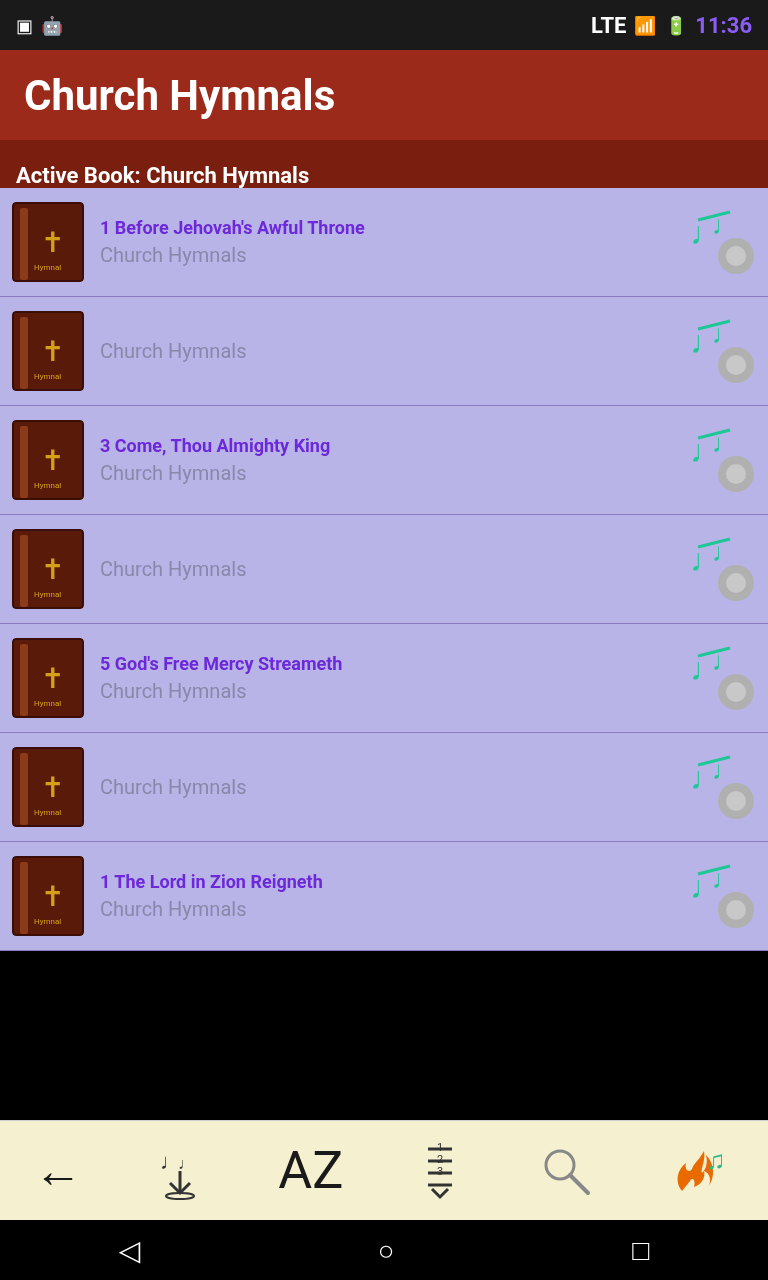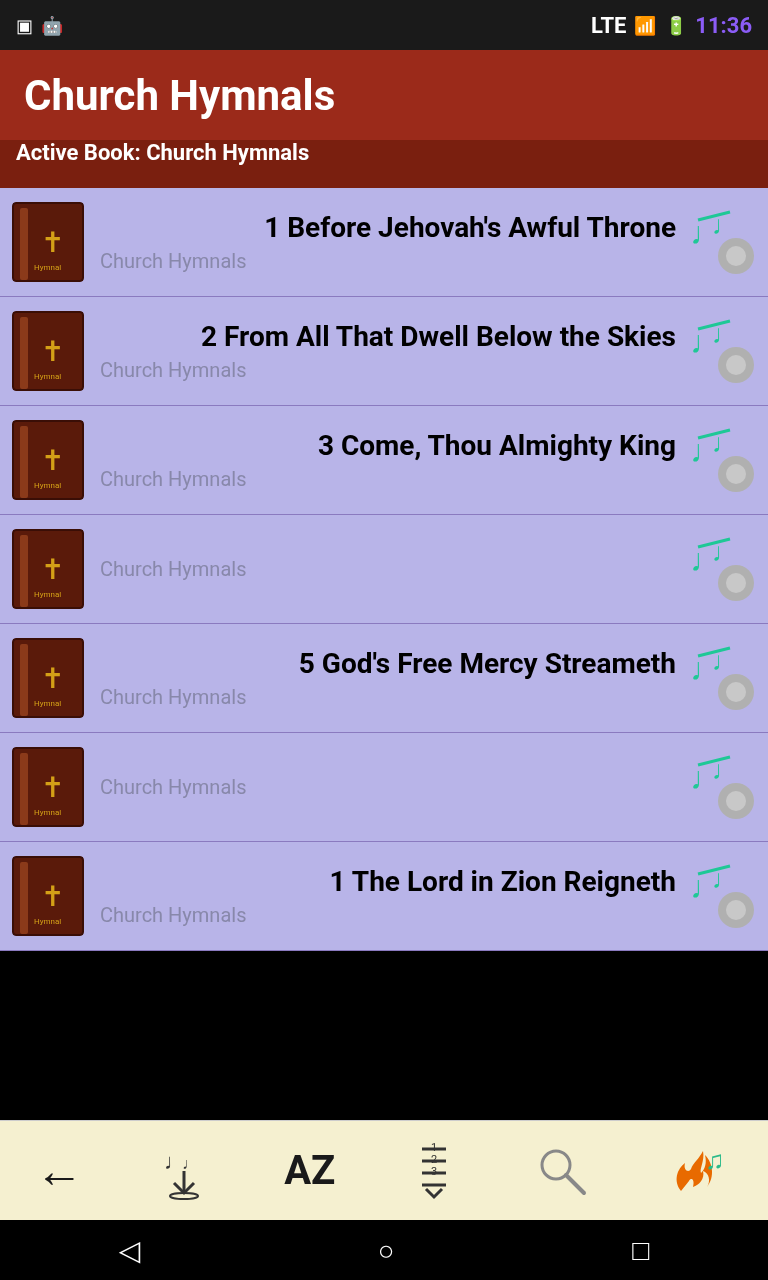--- a/index.html
+++ b/index.html
@@ -41,21 +41,21 @@
       font-size: 42px;
       font-weight: bold;
     }
 
     
     .active-book-bar {
       width: 768px;
       height: 48px;
       background: #7a1f0f;
       display: flex;
-      align-items: flex-start;
+      align-items: flex-end;
       padding: 0 16px;
     }
     .active-book-text {
       color: #fff;
       font-size: 22px;
       font-weight: bold;
     }
 
     
     .hymn-list {
@@ -119,26 +119,25 @@
       font-size: 9px;
       text-align: left;
       width: 44px;
     }
 
     .hymn-info {
       flex: 1;
       min-width: 0;
     }
     .hymn-title {
-      color: #000000;
-      font-size: 28px;
+      color: #6d28d9;
+      font-size: 18px;
       font-weight: bold;
       line-height: 1.2;
       margin-bottom: 4px;
-      text-align: right;
     }
     .hymn-source {
       color: #8888aa;
       font-size: 20px;
     }
 
     
     .music-icon {
       width: 72px;
       height: 72px;
@@ -248,21 +247,20 @@
       </div>
     </div>
     <div class="hymn-item">
       <div class="book-thumb">
         <div class="book-cover">
           <div class="book-cover-gold">✝</div>
           <div class="book-cover-text" style="font-size:8px;color:#d4a017;">Hymnal</div>
         </div>
       </div>
       <div class="hymn-info">
-        <div class="hymn-title">2 From All That Dwell Below the Skies</div>
         <div class="hymn-source">Church Hymnals</div>
       </div>
       <div class="music-icon">
         <svg class="music-notes-svg" viewBox="0 0 72 72">
 
           <circle cx="52" cy="50" r="18" fill="#b0b0b0"></circle>
           <circle cx="52" cy="50" r="10" fill="#c8c8c8"></circle>
 
           <text x="6" y="38" font-size="32" fill="#1ec896">♩</text>
           <text x="28" y="28" font-size="26" fill="#1ec896">♩</text>
@@ -398,21 +396,21 @@
   <div class="toolbar-btn">
     <svg width="60" height="60" viewBox="0 0 60 60">
       <text x="10" y="28" font-size="22" fill="#333">♩</text>
       <text x="28" y="28" font-size="16" fill="#333">♩</text>
       <path d="M30 30 L30 50" stroke="#333" stroke-width="3"></path>
       <path d="M20 42 L30 52 L40 42" stroke="#333" stroke-width="3" fill="none"></path>
       <ellipse cx="30" cy="55" rx="14" ry="3" stroke="#333" stroke-width="2" fill="none"></ellipse>
     </svg>
   </div>
   <div class="toolbar-btn">
-    <span class="toolbar-icon" style="font-size:40px;font-weight:bold;">AZ</span>
+    <span class="toolbar-icon" style="font-size:52px;font-weight:normal;">AZ</span>
   </div>
   <div class="toolbar-btn">
     <svg width="56" height="60" viewBox="0 0 56 60">
       <line x1="16" y1="8" x2="40" y2="8" stroke="#333" stroke-width="3"></line>
       <line x1="16" y1="20" x2="40" y2="20" stroke="#333" stroke-width="3"></line>
       <line x1="16" y1="32" x2="40" y2="32" stroke="#333" stroke-width="3"></line>
       <line x1="16" y1="44" x2="40" y2="44" stroke="#333" stroke-width="3"></line>
       <text x="28" y="10" font-size="11" fill="#333" text-anchor="middle">1</text>
       <text x="28" y="22" font-size="11" fill="#333" text-anchor="middle">2</text>
       <text x="28" y="34" font-size="11" fill="#333" text-anchor="middle">3</text>

